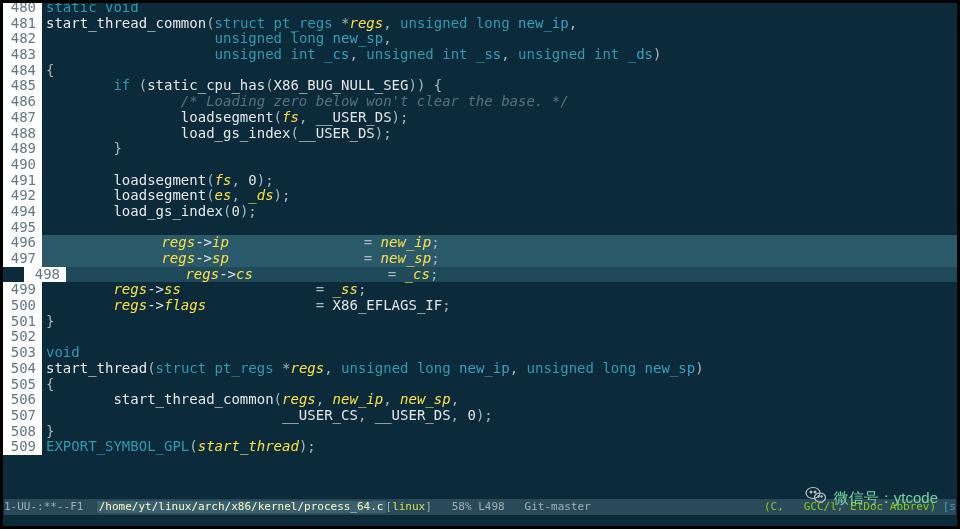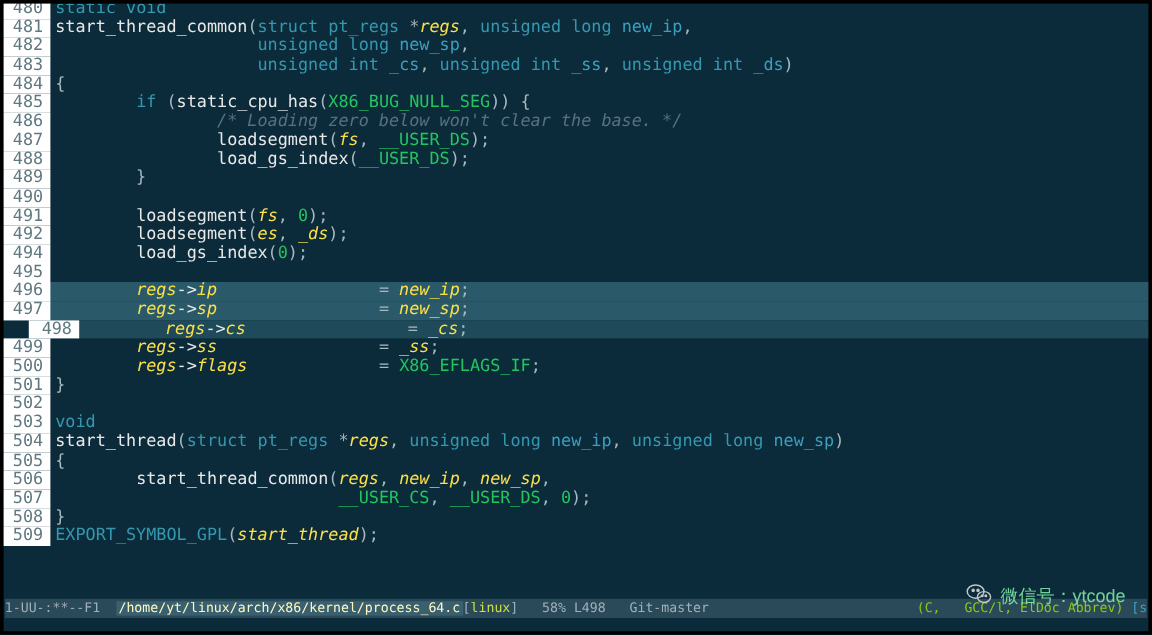--- a/index.html
+++ b/index.html
@@ -9,40 +9,40 @@
     font-size: 14px;
     line-height: 1.12;
     color: #a8b8c0;
     width: 960px;
     height: 529px;
     overflow: hidden;
     position: relative;
   }
   .editor { padding: 0; }
   .line { display: flex; white-space: pre; height: 15.7px; }
-  .line.hl { background: #2a5a6a; }
+  .line.hl { background: #2a5a6a; gap: 48px; }
   .line.hl.current { background: #1f4a5a; margin-left: 24px; }
   .gutter {
     background: #ffffff;
     color: #607880;
     width: 42px;
     text-align: right;
     padding-right: 6px;
     flex-shrink: 0;
     user-select: none;
   }
   .code { padding-left: 4px; flex: 1; }
   .kw { color: #3498b0; }
   .type { color: #3498b0; }
   .fn { color: #e8e8e8; }
   .id { color: #fde047; font-style: italic; }
   .param { color: #3aa0c0; }
   .op { color: #e8e8e8; }
   .cmt { color: #5a7080; font-style: italic; }
-  .const { color: #22c55e; }
+  .const { color: #e5e5e5; }
   .punct { color: #a8b8c0; }
   .statusbar {
     position: absolute;
     bottom: 14px;
     left: 4px;
     right: 4px;
     height: 16px;
     background: #2a4a5a;
     color: #a0b0b8;
     font-size: 11px;

